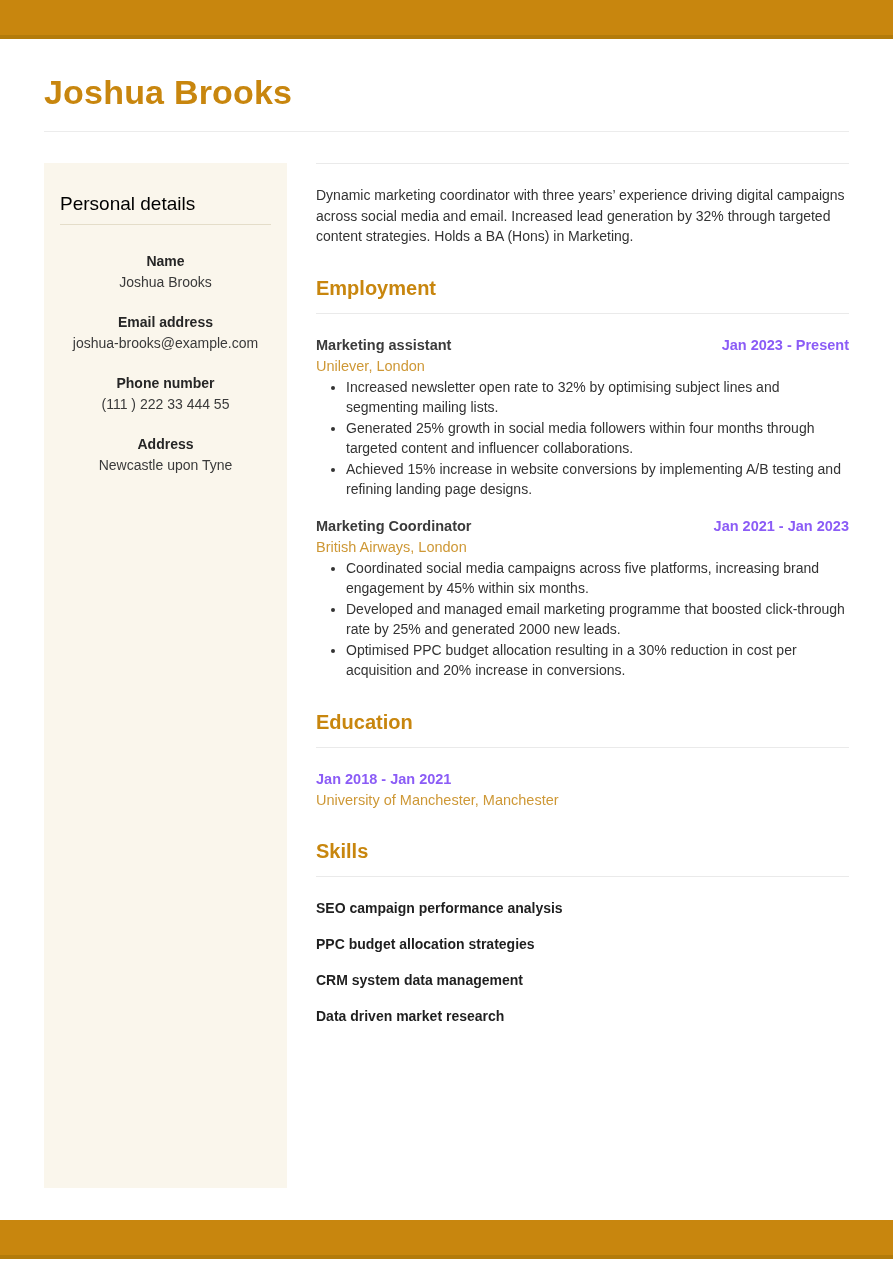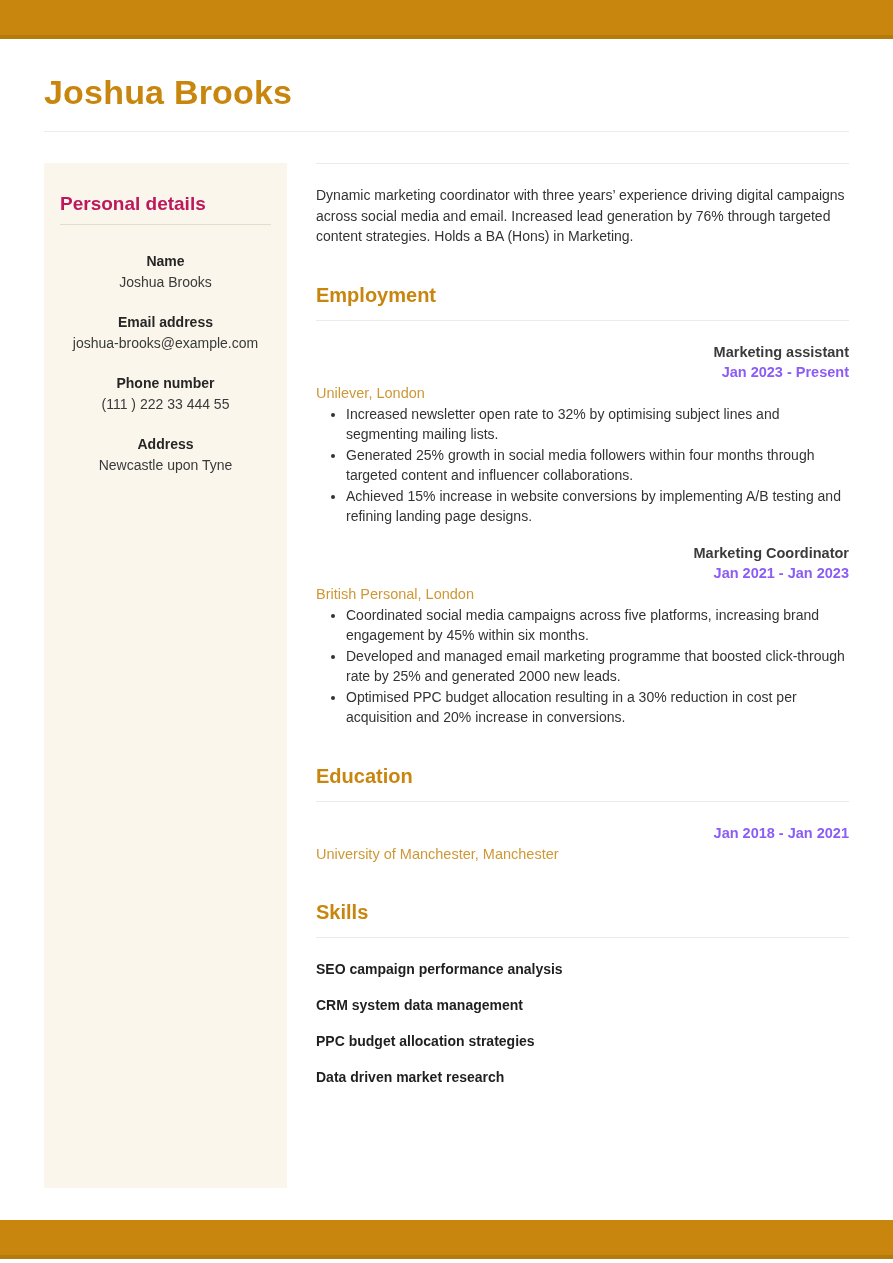--- a/index.html
+++ b/index.html
@@ -48,23 +48,23 @@
   }
   
   .sidebar {
     width: 243px;
     min-width: 243px;
     height: 1025px;
     background: #FAF6EC;
     padding: 16px 16px 0 16px;
   }
   .sidebar-title {
-    color: #be185d;
+    color: #000000;
     font-size: 19px;
-    font-weight: bold;
+    font-weight: normal;
     margin: 14px 0 9px 0;
   }
   .sidebar-rule {
     border: 0;
     border-top: 1px solid #e4ddc9;
     margin: 0 0 26px 0;
   }
   .field { margin-bottom: 19px; text-align: center; }
   .field-label {
     font-weight: bold;
@@ -72,21 +72,21 @@
     color: #262626;
     line-height: 21px;
   }
   .field-value {
     font-size: 14px;
     color: #3a3a3a;
     line-height: 21px;
   }
   
   .main { flex: 1; min-width: 0; }
-  .section { margin-top: 34px; }
+  .section { margin-top: 27px; }
   .section:first-child { margin-top: 0; }
   .section-title {
     color: #C8860E;
     font-size: 20px;
     font-weight: bold;
     margin: 0;
     padding: 3px 0 13px 0;
   }
   .section-rule {
     border: 0;
@@ -96,22 +96,21 @@
   .profile-text {
     margin: 21px 0 0 0;
     font-size: 14px;
     line-height: 20.5px;
     color: #333333;
   }
   .job { margin-top: 21px; }
   .job-header {
     display: flex;
     justify-content: space-between;
-    align-items: flex-end;
-    flex-direction: column;
+    align-items: flex-start;
   }
   .job-role {
     font-weight: bold;
     font-size: 14.5px;
     color: #3b3b3b;
     line-height: 20px;
   }
   .job-dates {
     font-weight: bold;
     font-size: 14.5px;
@@ -175,21 +174,21 @@
       <div class="field">
         <div class="field-label">Address</div>
         <div class="field-value">Newcastle upon Tyne</div>
       </div>
     </aside>
 
     <main class="main">
 
       <section class="section">
         <hr class="section-rule">
-        <p class="profile-text">Dynamic marketing coordinator with three years’ experience driving digital campaigns across social media and email. Increased lead generation by 76% through targeted content strategies. Holds a BA (Hons) in Marketing.</p>
+        <p class="profile-text">Dynamic marketing coordinator with three years’ experience driving digital campaigns across social media and email. Increased lead generation by 32% through targeted content strategies. Holds a BA (Hons) in Marketing.</p>
       </section>
 
       <section class="section">
         <h2 class="section-title">Employment</h2>
         <hr class="section-rule">
 
         <div class="job">
           <div class="job-header">
             <span class="job-role">Marketing assistant</span>
             <span class="job-dates">Jan 2023 - Present</span>
@@ -200,21 +199,21 @@
             <li>Generated 25% growth in social media followers within four months through targeted content and influencer collaborations.</li>
             <li>Achieved 15% increase in website conversions by implementing A/B testing and refining landing page designs.</li>
           </ul>
         </div>
 
         <div class="job">
           <div class="job-header">
             <span class="job-role">Marketing Coordinator</span>
             <span class="job-dates">Jan 2021 - Jan 2023</span>
           </div>
-          <div class="job-company">British Personal, London</div>
+          <div class="job-company">British Airways, London</div>
           <ul class="job-bullets">
             <li>Coordinated social media campaigns across five platforms, increasing brand engagement by 45% within six months.</li>
             <li>Developed and managed email marketing programme that boosted click-through rate by 25% and generated 2000 new leads.</li>
             <li>Optimised PPC budget allocation resulting in a 30% reduction in cost per acquisition and 20% increase in conversions.</li>
           </ul>
         </div>
       </section>
 
       <section class="section">
         <h2 class="section-title">Education</h2>
@@ -226,22 +225,22 @@
           </div>
           <div class="job-company">University of Manchester, Manchester</div>
         </div>
       </section>
 
       <section class="section">
         <h2 class="section-title">Skills</h2>
         <hr class="section-rule">
 
         <div class="skill-item">SEO campaign performance analysis</div>
+        <div class="skill-item">PPC budget allocation strategies</div>
         <div class="skill-item">CRM system data management</div>
-        <div class="skill-item">PPC budget allocation strategies</div>
         <div class="skill-item">Data driven market research</div>
       </section>
 
     </main>
   </div>
 </div>
 
 <div class="bottombar"></div>
 
 </body></html>

